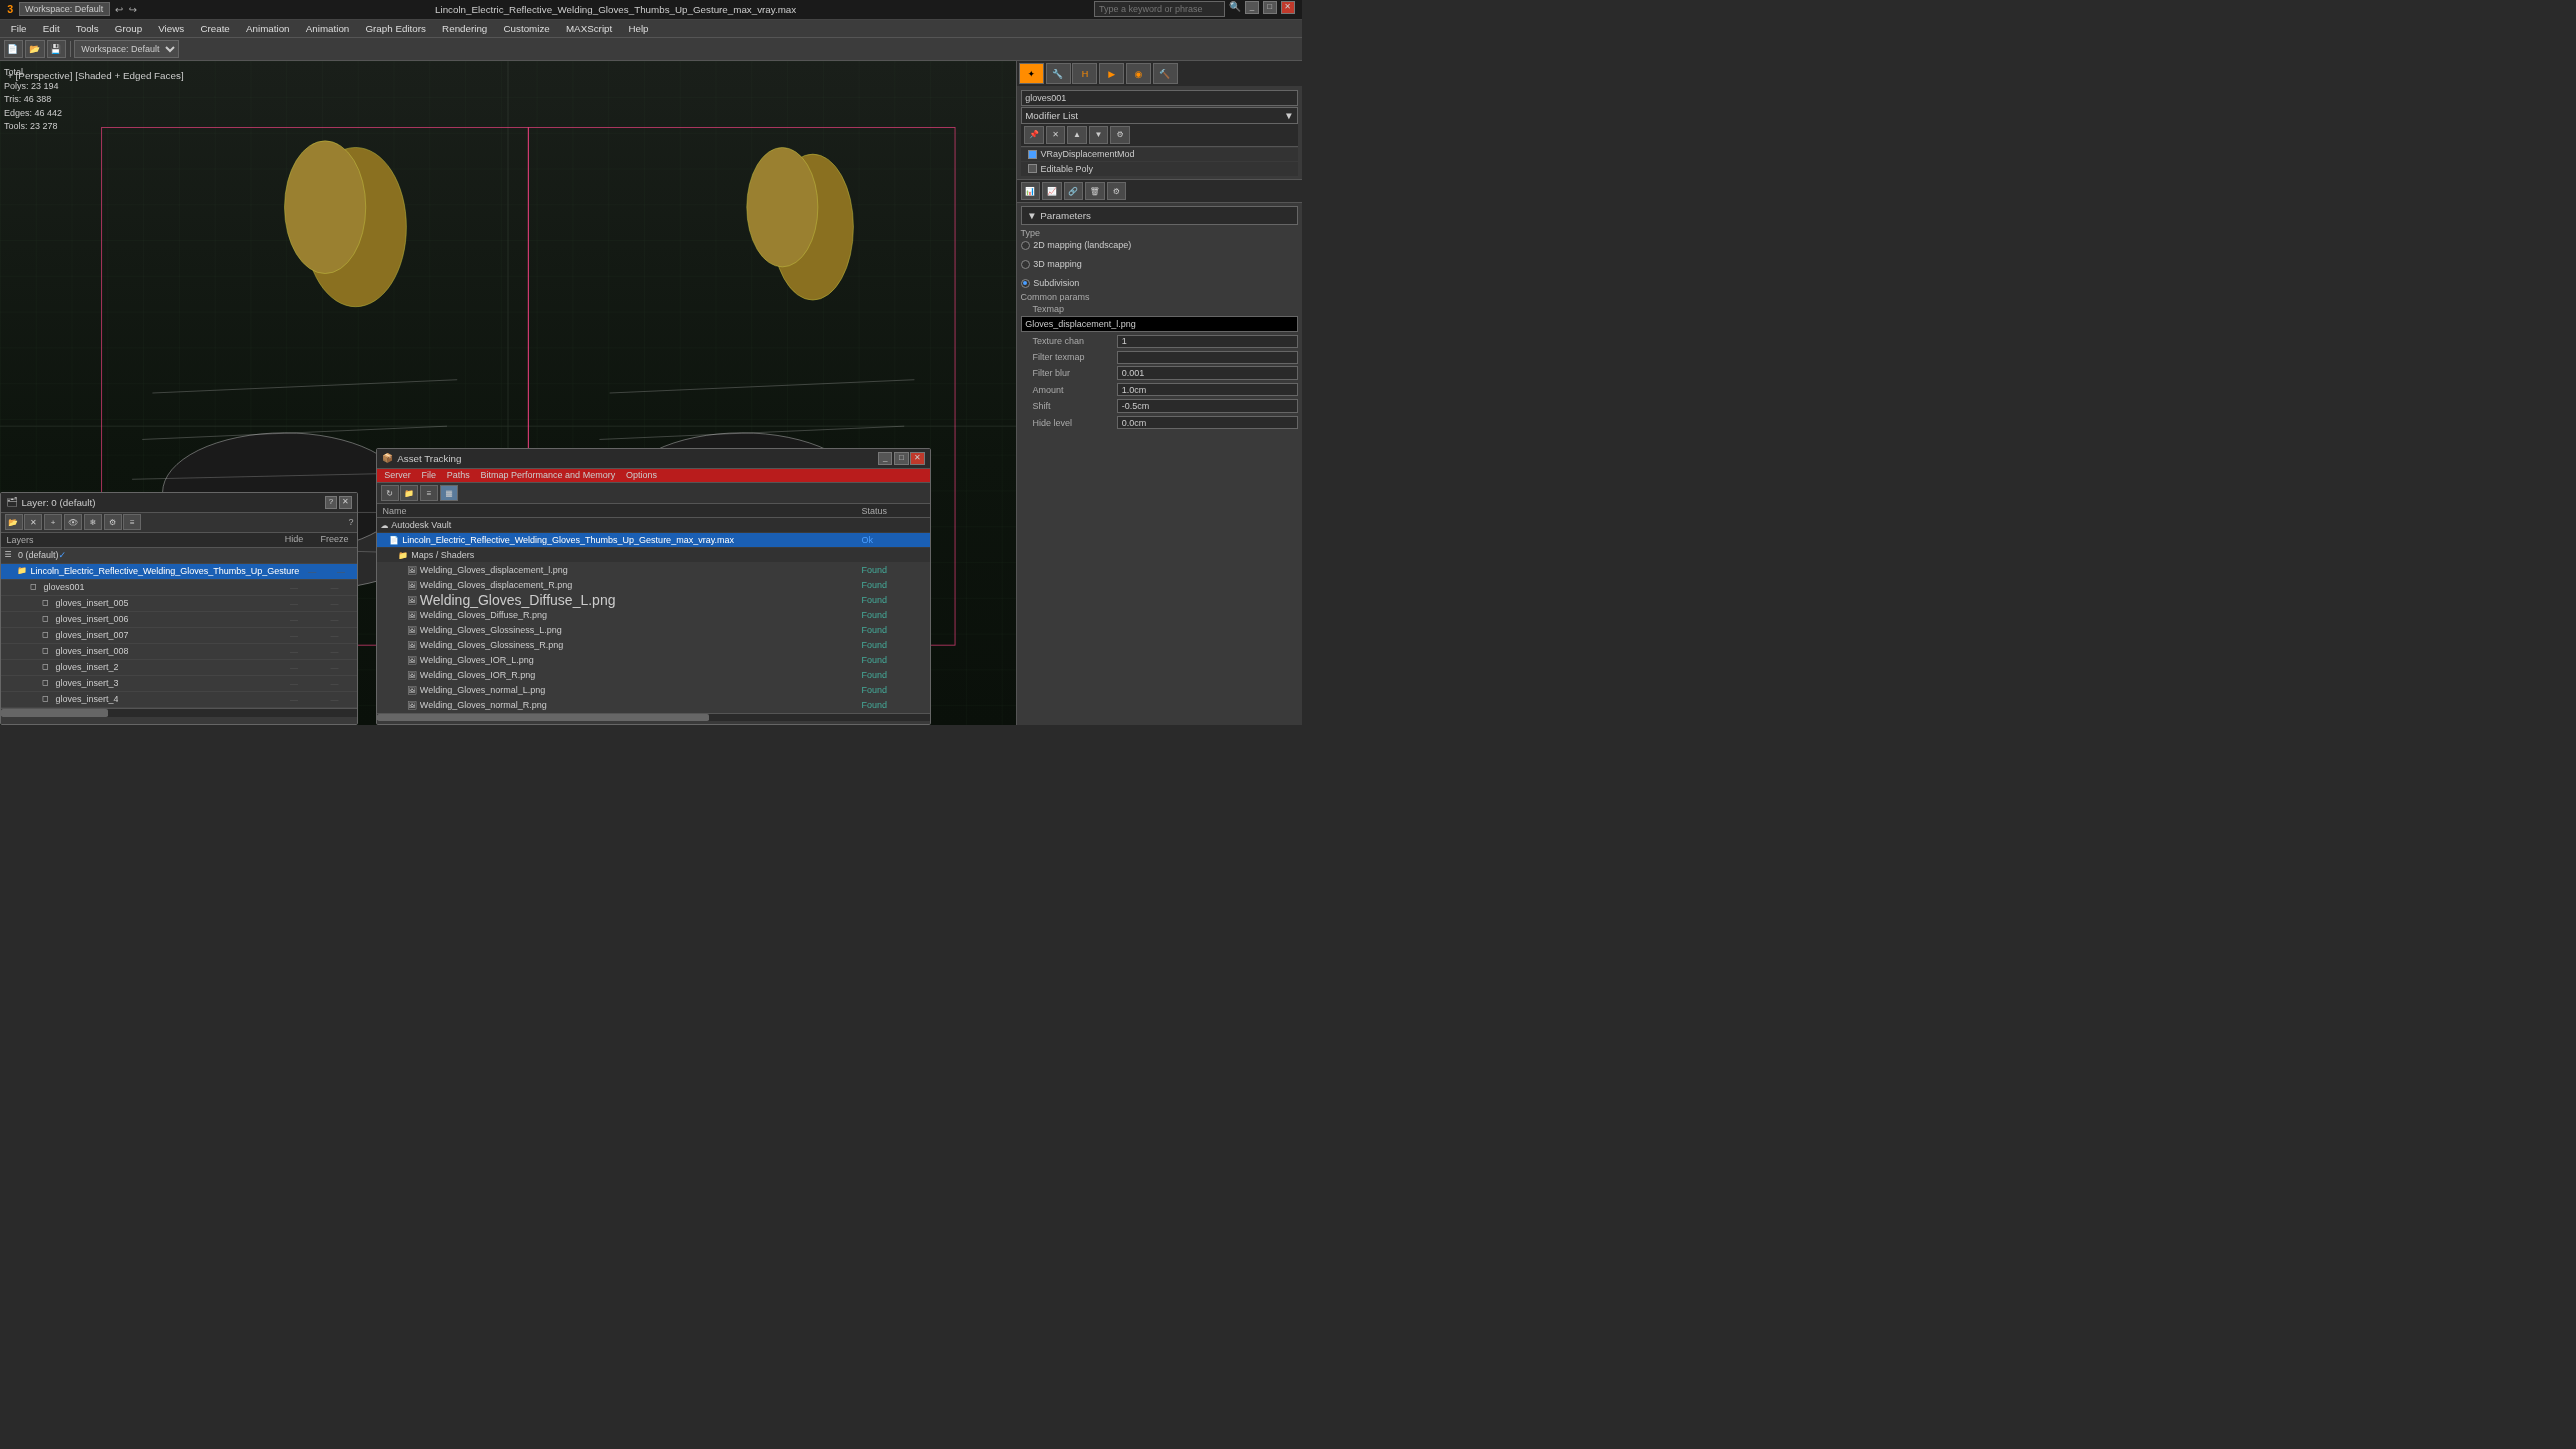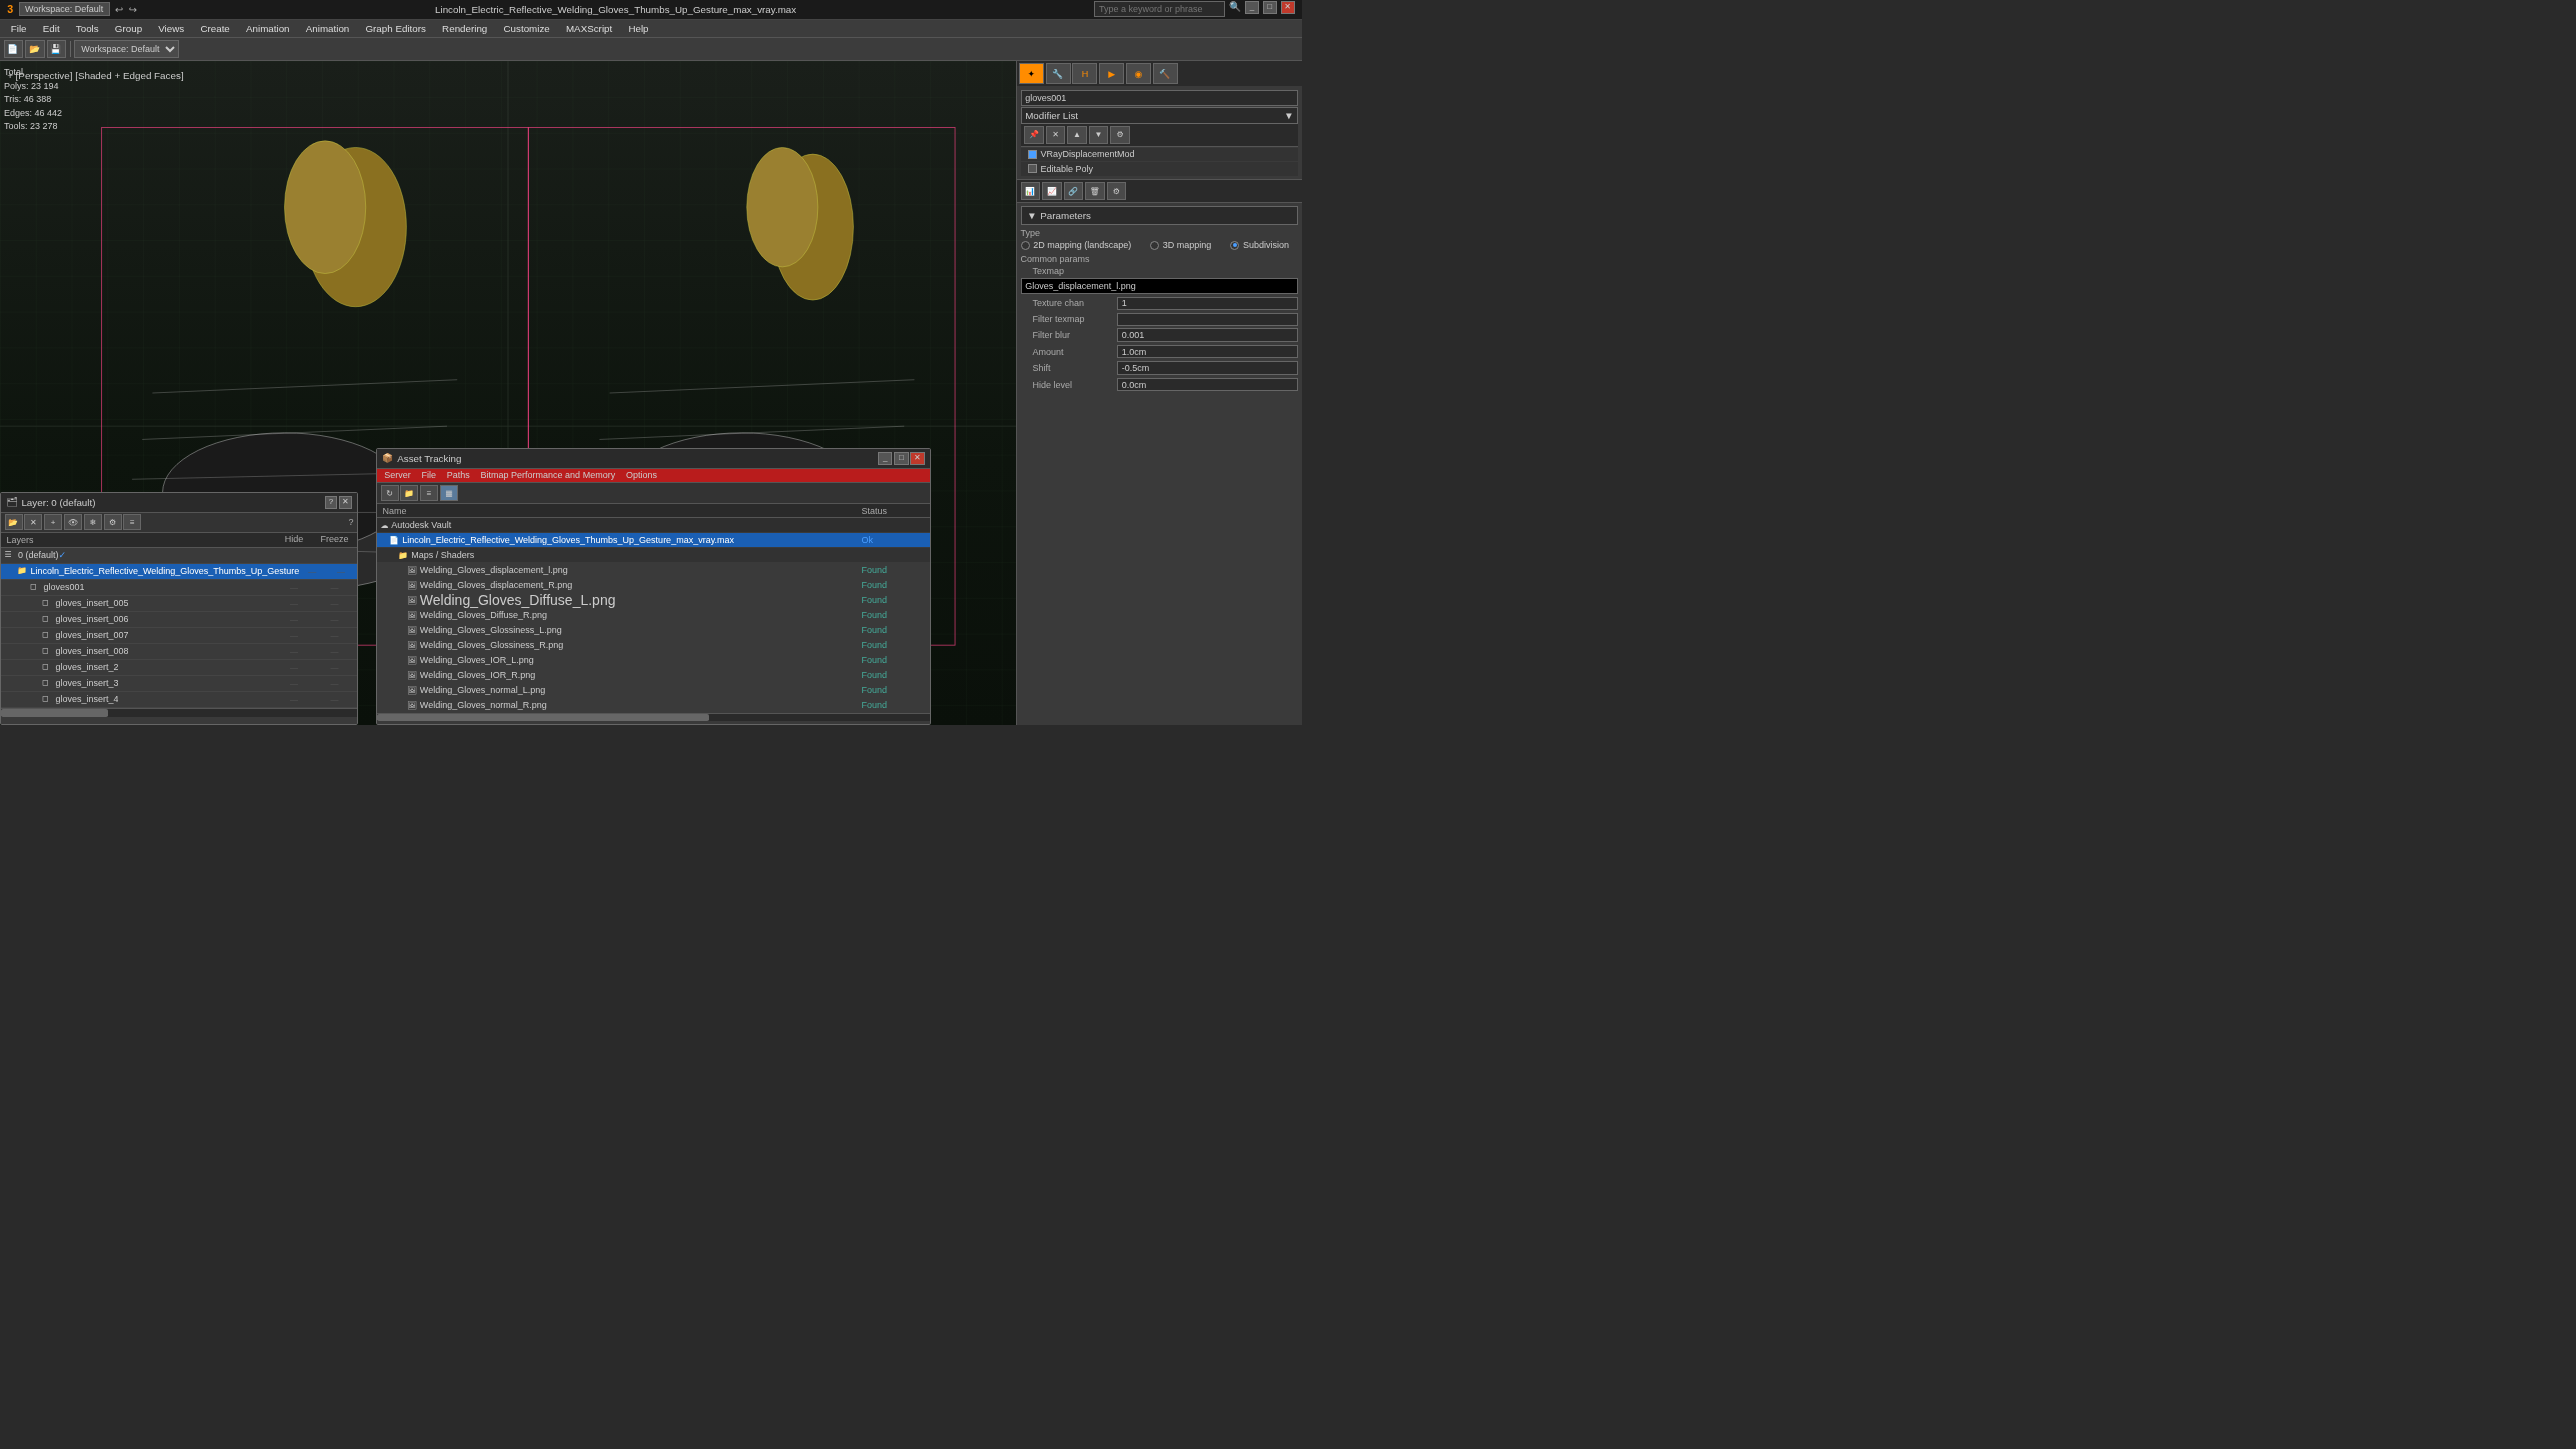--- a/index.html
+++ b/index.html
@@ -282,21 +282,22 @@
     .params-value {
       font-size: 9px;
       color: #ccc;
       background: #2a2a2a;
       border: 0.9px solid #666;
       padding: 0.9px 3.6px;
       flex: 1;
     }
     .params-radio-group {
       display: flex;
-      gap: 19px;
+      flex-direction: column;
+      gap: 9px;
       margin-bottom: 3.6px;
     }
     .params-radio-item {
       display: flex;
       align-items: center;
       gap: 3.6px;
       font-size: 9px;
       color: #ccc;
     }
     .radio-dot {

